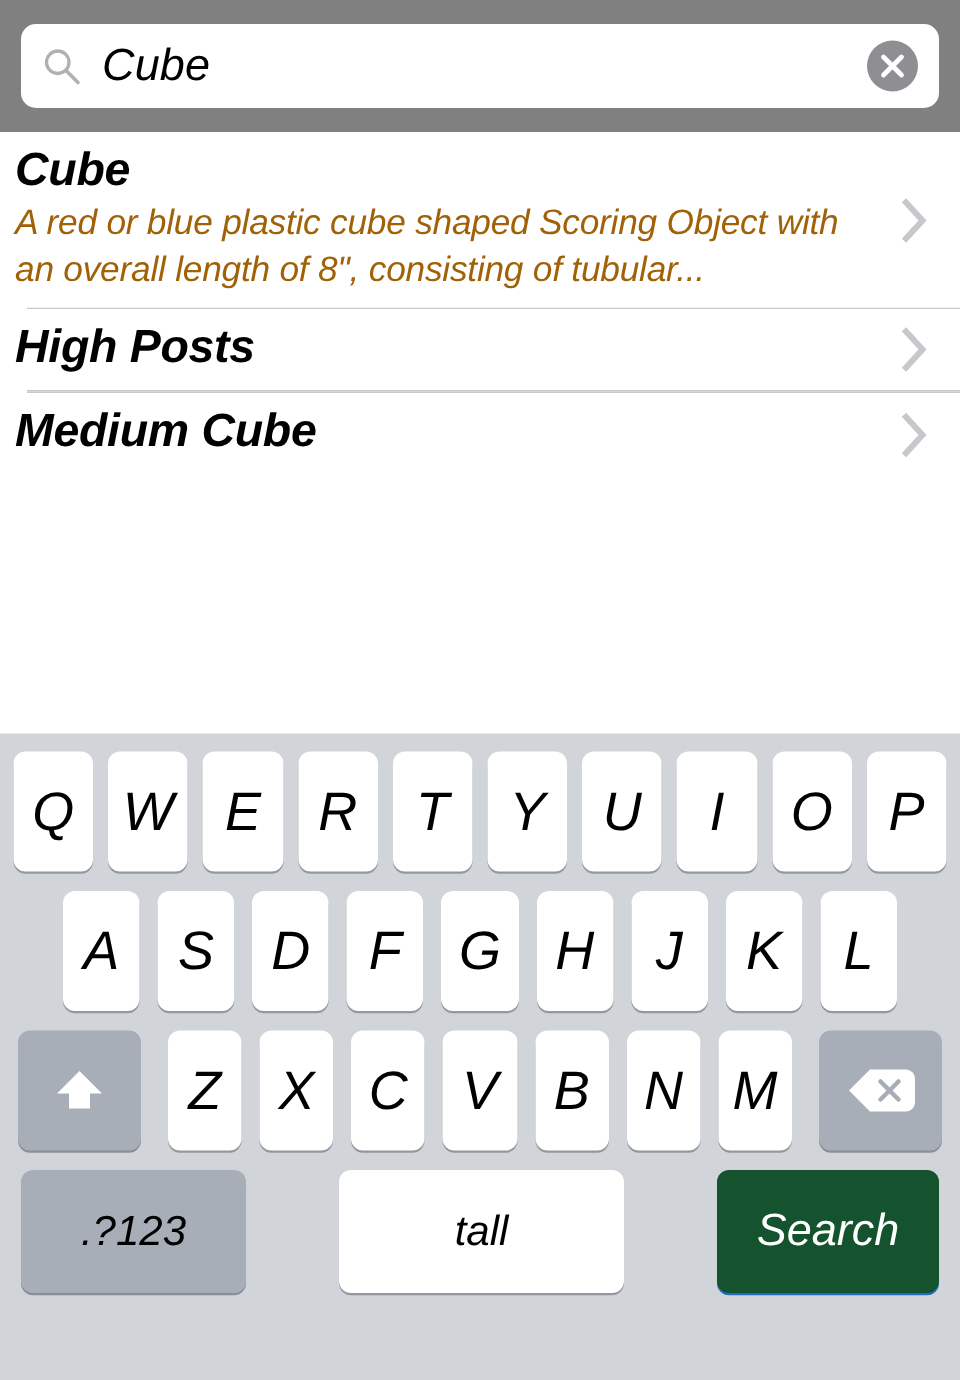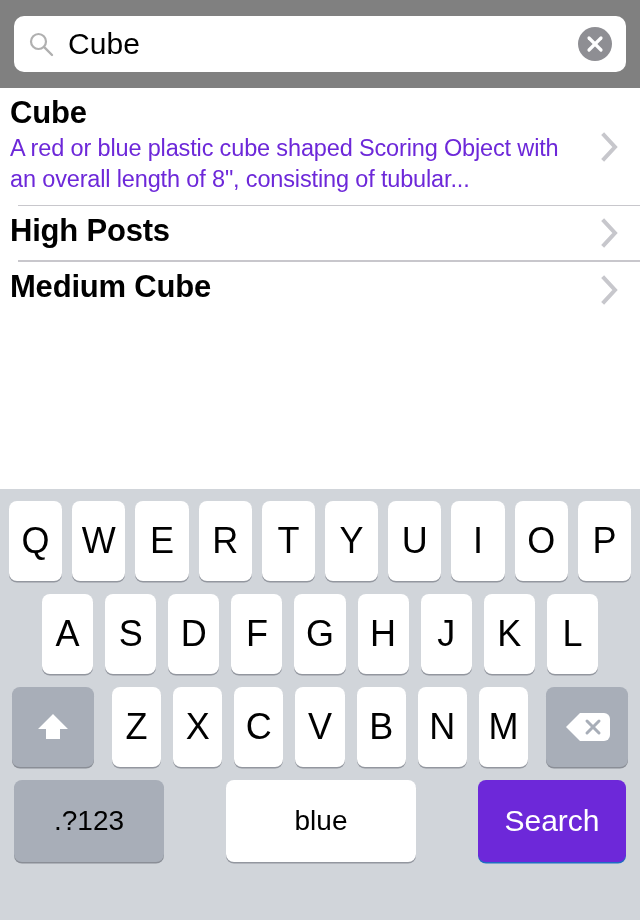--- a/index.html
+++ b/index.html
@@ -2,21 +2,21 @@
 <html><head>
 <meta charset="utf-8">
 <style>
   * { margin:0; padding:0; box-sizing:border-box; }
   html, body {
     width:640px; height:920px;
     font-family:"Liberation Sans", sans-serif;
     background:#ffffff;
     overflow:hidden;
   }
-  #app { position:relative; width:640px; height:920px; }
+  #app { position:relative; width:640px; height:920px;font-style:italic; }
 
   
   .searchbar {
     position:absolute; top:0; left:0;
     width:640px; height:88px;
     background:#808080;
     display:flex; align-items:center;
     padding:0 14px;
   }
   .search-field {
@@ -55,21 +55,21 @@
   .result-row {
     position:relative;
     padding:6px 56px 10px 10px;
     background:#fff;
   }
   .result-title {
     font-size:31px; font-weight:bold; color:#000;
     line-height:1.22; letter-spacing:-0.2px;
   }
   .result-desc {
-    font-size:23.5px; color:#6d28d9;
+    font-size:23.5px; color:#a16207;
     line-height:1.33; letter-spacing:-0.15px;
     margin-top:1px;
   }
   .chevron {
     position:absolute; right:20px; top:50%;
     transform:translateY(-50%);
     width:20px; height:34px;
   }
   .separator {
     height:1px; background:#c8c7cc;
@@ -121,21 +121,21 @@
 
   .r4 { height:82px;gap:48px; }
   .key.numeric {
     flex:0 0 150px; font-size:28px; margin-left:6px; margin-right:8px;
     height:82px;
   }
   .key.space {
     flex:1 1 auto; font-size:28px; height:82px; margin:0 6px;
   }
   .key.search {
-    flex:0 0 148px; background:#6d28d9; color:#ffffff;
+    flex:0 0 148px; background:#14532d; color:#ffffff;
     font-size:30px; height:82px; margin-left:8px; margin-right:6px;
     box-shadow:0 1.5px 0 rgba(0,90,190,0.85);
   }
   svg { display:block; }
 </style>
 </head>
 <body>
 
 <div id="app">
 
@@ -244,19 +244,19 @@
             <path d="M17 3 H41 a6 6 0 0 1 6 6 V25 a6 6 0 0 1 -6 6 H17 L3 17 Z" fill="#ffffff"></path>
             <line x1="24" y1="11" x2="36" y2="23" stroke="#a8aeb8" stroke-width="3" stroke-linecap="round"></line>
             <line x1="36" y1="11" x2="24" y2="23" stroke="#a8aeb8" stroke-width="3" stroke-linecap="round"></line>
           </svg>
         </span>
       </div>
     </div>
 
     <div class="kb-row r4">
       <div class="key fn numeric">.?123</div>
-      <div class="key space">blue</div>
+      <div class="key space">tall</div>
       <div class="key search">Search</div>
     </div>
 
   </div>
 
 </div>
 
 </body></html>

